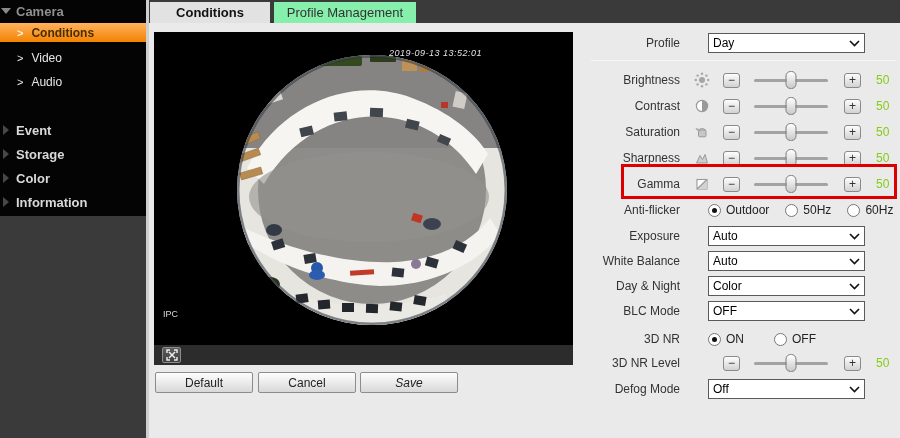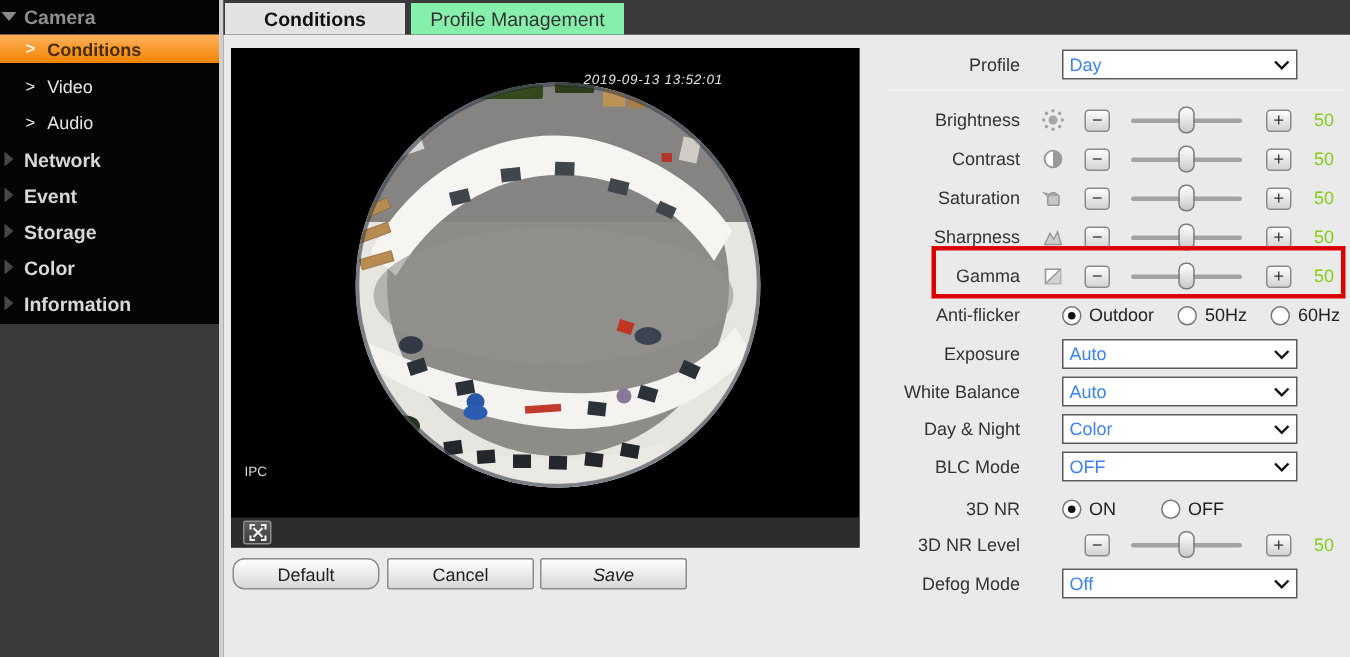--- a/index.html
+++ b/index.html
@@ -40,41 +40,41 @@
   .wm { position:absolute; left:9px; top:277px; font-size:9px; color:#d8d8d8; }
   .vbar { position:absolute; left:0; bottom:0; width:419px; height:20px; background:#2c2c2c;
           display:flex; align-items:center; }
   .fsbtn { margin-left:8px; width:19px; height:16px; border:1px solid #8d8d8d; border-radius:2px;
            background:linear-gradient(#5d5d5d,#3e3e3e); display:flex; align-items:center; justify-content:center; }
 
   
   .action-btn { position:absolute; width:98px; height:21px; font-size:12px; color:#222;
                 border:1px solid #8c8c8c; border-radius:2px;
                 background:linear-gradient(#fefefe,#d8d8d8); font-family:inherit; }
-  .btn-default { left:155px; top:372px;border-radius:8px; } .btn-cancel { left:258px; top:372px; } .btn-save { left:360px; top:372px;font-style:italic; }
+  .btn-default { left:155px; top:372px; } .btn-cancel { left:258px; top:372px; } .btn-save { left:360px; top:372px;font-style:italic; }
 
   
   .panel { position:absolute; left:585px; top:0; width:311px; height:438px; }
   .prow { position:absolute; left:0; right:0; height:20px; display:flex; align-items:center;gap:11px; }
   .plabel { flex:none; width:95px; text-align:right; font-size:12px; color:#333; }
   .divider { position:absolute; top:60px; left:6px; right:0; height:1px; background:#d0d0d0;
              border-bottom:1px solid #f6f6f6; }
 
   .sicon { flex:none; width:16px; height:16px; margin-left:3px; }
   .sicon.empty { visibility:hidden; }
   .stepbtn { flex:none; width:17px; height:15px; margin-left:2px; border:1px solid #8a8a8a; border-radius:3px;
              background:linear-gradient(#fdfdfd,#d2d2d2); color:#333; font-size:12px; line-height:12px;
              display:flex; align-items:center; justify-content:center; padding:0; font-family:inherit; }
   .track { flex:1; position:relative; height:3px; margin:0 3px; background:#a3a3a3; border-radius:2px; }
   .thumb { position:absolute; left:50%; top:50%; transform:translate(-50%,-50%); width:11px; height:18px;
            border:1px solid #7c7c7c; border-radius:5px; background:linear-gradient(#ffffff,#c9c9c9); }
   .sval { flex:none; width:20px; margin-left:4px; font-size:12px; color:#84cc16; }
 
   .dd { margin-left:17px; width:157px; height:20px; background:#fff; border:1px solid #5a5a5a;
-        display:flex; align-items:center; justify-content:space-between; padding:0 4px; font-size:12px; color:#3b82f6; }
+        display:flex; align-items:center; justify-content:space-between; padding:0 4px; font-size:12px; color:#000000; }
 
   .rgroup { margin-left:17px; display:flex; align-items:center; }
   .ropt { display:flex; align-items:center; }
   .radio { width:13px; height:13px; border:1px solid #777; border-radius:50%; background:#fff;
            display:flex; align-items:center; justify-content:center; }
   .radio.checked::after { content:""; width:5px; height:5px; border-radius:50%; background:#111; }
   .rlabel { margin-left:5px; font-size:12px; color:#222; }
   .gap16 { margin-right:16px; } .gap28 { margin-right:30px; }
 
   .hl-box { position:absolute; left:621px; top:164px; width:276px; height:35px;
@@ -102,24 +102,20 @@
     </div>
     <div class="srow side-item" style="top:48px">
       <span class="chev">&gt;</span>
       <span>Video</span>
     </div>
     <div class="srow side-item" style="top:72px">
       <span class="chev">&gt;</span>
       <span>Audio</span>
     </div>
 
-    <div class="srow side-root" style="top:96px">
-      <span class="tri-right"></span>
-      <span>Network</span>
-    </div>
     <div class="srow side-root" style="top:120px">
       <span class="tri-right"></span>
       <span>Event</span>
     </div>
     <div class="srow side-root" style="top:144px">
       <span class="tri-right"></span>
       <span>Storage</span>
     </div>
     <div class="srow side-root" style="top:168px">
       <span class="tri-right"></span>

